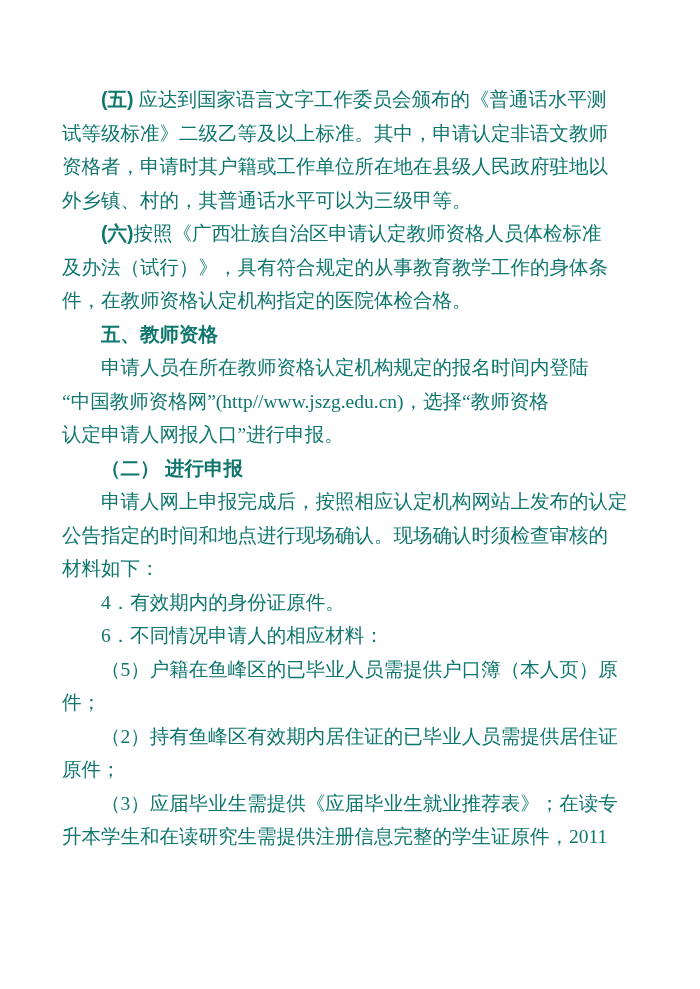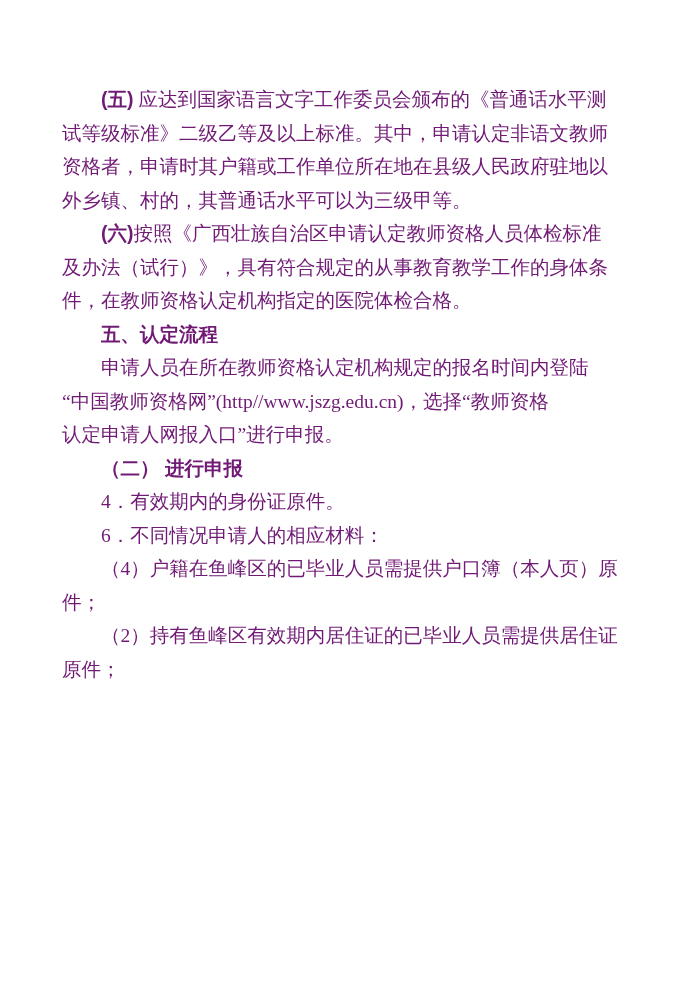--- a/index.html
+++ b/index.html
@@ -7,21 +7,21 @@
     padding: 0;
     background: #ffffff;
   }
   .page {
     position: relative;
     width: 700px;
     height: 989px;
     background: #ffffff;
     overflow: hidden;
     font-family: "Liberation Serif", serif;
-    color: #701a75;
+    color: #0f766e;
   }
   .content {
     position: absolute;
     left: 62px;
     top: 83px;
     width: 600px;
   }
   .para {
     margin: 0;
     font-size: 19.5px;
@@ -44,25 +44,30 @@
 
 <div class="page">
   <div class="content">
     <p class="para"><b class="b">(五)</b><span> 应达到国家语言文字工作委员会颁布的《普通话水平测
 试等级标准》二级乙等及以上标准。其中，申请认定非语文教师
 资格者，申请时其户籍或工作单位所在地在县级人民政府驻地以
 外乡镇、村的，其普通话水平可以为三级甲等。</span></p>
     <p class="para"><b class="b">(六)</b><span>按照《广西壮族自治区申请认定教师资格人员体检标准
 及办法（试行）》，具有符合规定的从事教育教学工作的身体条
 件，在教师资格认定机构指定的医院体检合格。</span></p>
-    <p class="para heading">五、认定流程</p>
+    <p class="para heading">五、教师资格</p>
     <p class="para">申请人员在所在教师资格认定机构规定的报名时间内登陆
 “中国教师资格网”(http//www.jszg.edu.cn)，选择“教师资格
 认定申请人网报入口”进行申报。</p>
     <p class="para heading">（二） 进行申报</p>
+    <p class="para">申请人网上申报完成后，按照相应认定机构网站上发布的认定
+公告指定的时间和地点进行现场确认。现场确认时须检查审核的
+材料如下：</p>
     <p class="para">4．有效期内的身份证原件。</p>
     <p class="para">6．不同情况申请人的相应材料：</p>
-    <p class="para">（4）户籍在鱼峰区的已毕业人员需提供户口簿（本人页）原
+    <p class="para">（5）户籍在鱼峰区的已毕业人员需提供户口簿（本人页）原
 件；</p>
     <p class="para">（2）持有鱼峰区有效期内居住证的已毕业人员需提供居住证
 原件；</p>
+    <p class="para">（3）应届毕业生需提供《应届毕业生就业推荐表》；在读专
+升本学生和在读研究生需提供注册信息完整的学生证原件，2011</p>
   </div>
 </div>
 
 </body></html>

